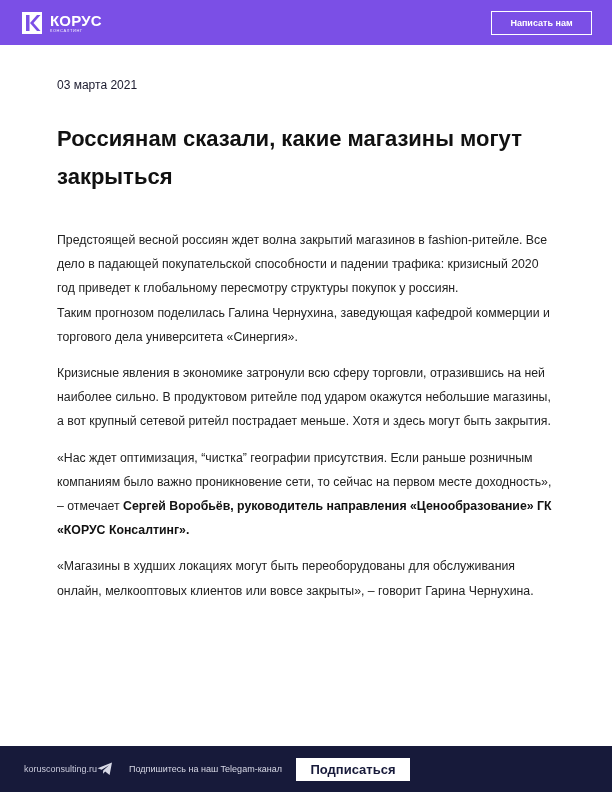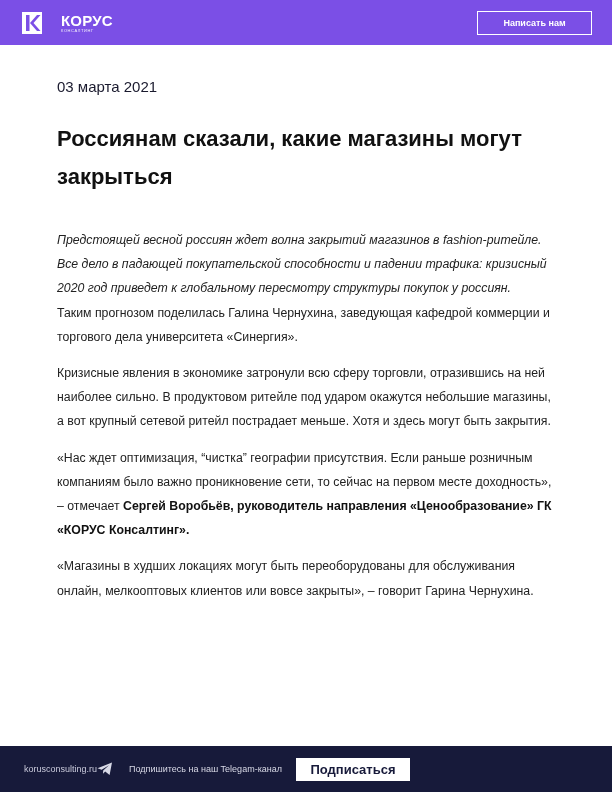--- a/index.html
+++ b/index.html
@@ -5,42 +5,42 @@
     * { box-sizing: border-box; margin: 0; padding: 0; }
     html, body { width: 612px; height: 792px; background: #ffffff; overflow: hidden; }
     body { font-family: "Liberation Sans", "DejaVu Sans", sans-serif; color: #1a1a2e; position: relative; }
 
     .header {
       position: absolute; top: 0; left: 0; width: 612px; height: 45px;
       background: #7b4fe6;
       display: flex; align-items: center; justify-content: space-between;
       padding: 0 20px 0 22px;
     }
-    .logo { display: flex; align-items: center; gap: 19px; }
+    .logo { display: flex; align-items: center; gap: 8px; }
     .logo-mark { width: 20px; height: 22px; position: relative; }
     .logo-text-wrap { display: flex; flex-direction: column; line-height: 1; }
     .logo-title { color: #fff; font-weight: bold; font-size: 15px; letter-spacing: 0.2px; }
     .logo-sub { color: #fff; font-size: 4px; letter-spacing: 0.6px; margin-top: 1px; opacity: 0.9; }
 
     .btn-outline-light {
       border: 1.5px solid #ffffff; color: #ffffff; background: transparent;
-      width: 115px; height: 24px; font-size: 9px; font-weight: bold;
+      width: 101px; height: 24px; font-size: 9px; font-weight: bold;
       display: flex; align-items: center; justify-content: center;
     }
-    .date { position: absolute; top: 78px; left: 57px; font-size: 15px; color: #1a1a2e; }
+    .date { position: absolute; top: 78px; left: 57px; font-size: 12px; color: #1a1a2e; }
     .title {
       position: absolute; top: 120px; left: 57px; width: 500px;
       font-size: 22px; font-weight: bold; line-height: 38px; color: #111;
     }
     .body-text {
       position: absolute; top: 228px; left: 57px; width: 500px;
       font-size: 12.3px; line-height: 24.2px; color: #222;
     }
     .body-text p { margin-bottom: 12px; }
-    .body-text p.tight { margin-bottom: 0; font-style: italic; }
+    .body-text p.tight { margin-bottom: 0; }
     .body-text b { color: #111; }
 
     .footer {
       position: absolute; left: 0; top: 746px; width: 612px; height: 46px;
       background: #171a3a;
       display: flex; align-items: center; justify-content: flex-start;
       padding: 0 22px 0 24px;
     }
     .footer-site { color: #c9cadb; font-size: 9px; }
     .footer-right { display: flex; align-items: center; }

